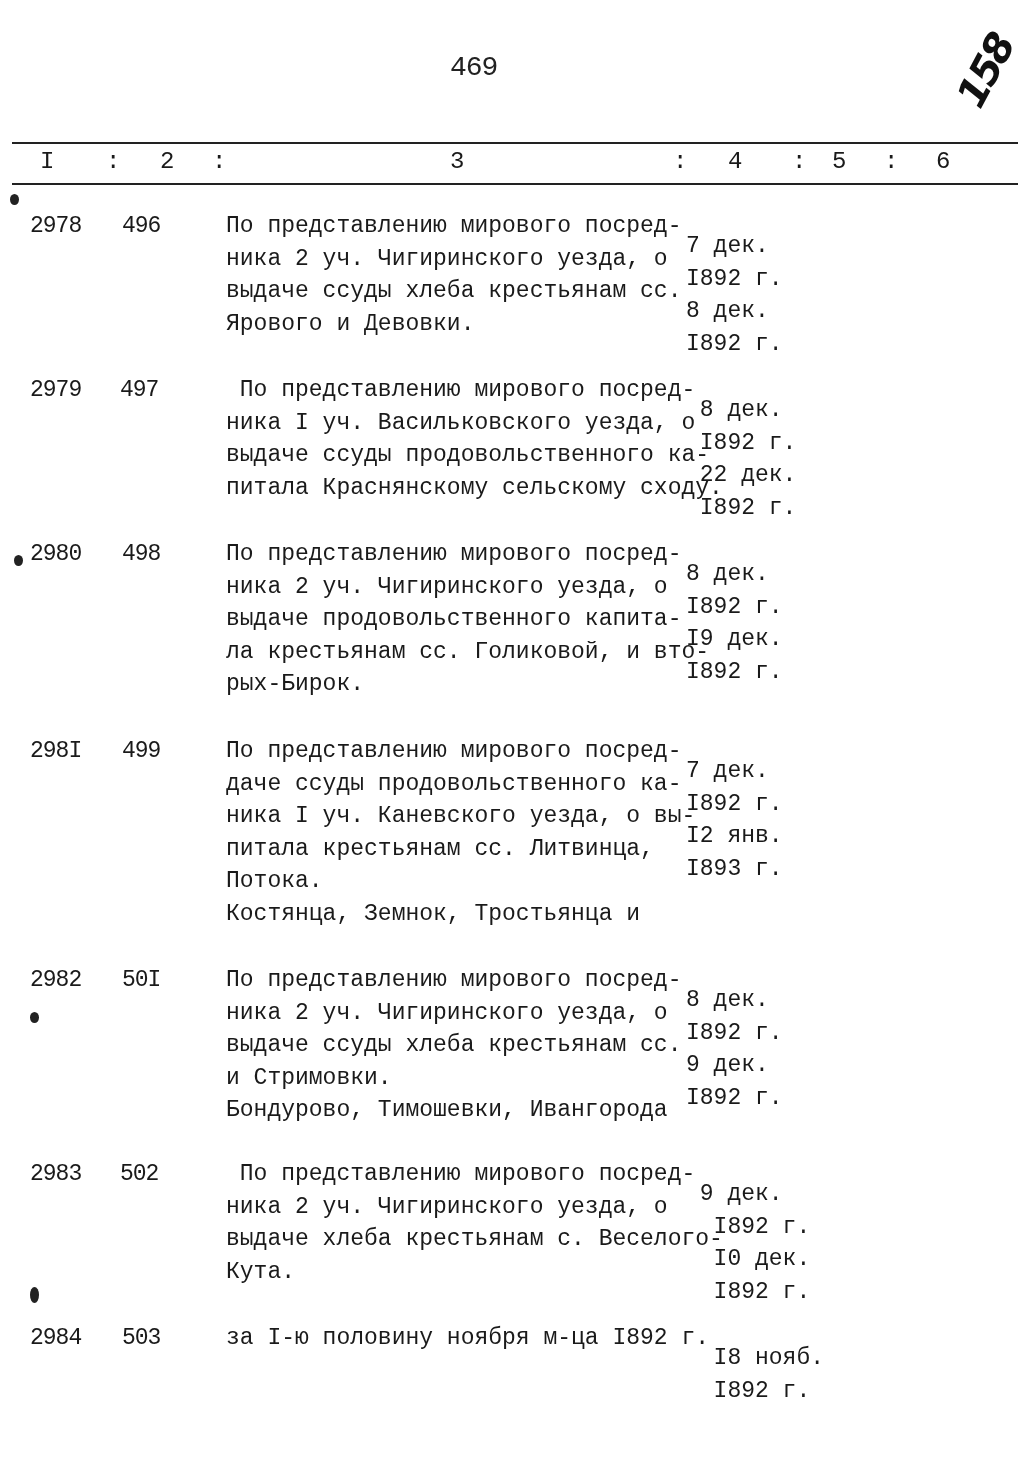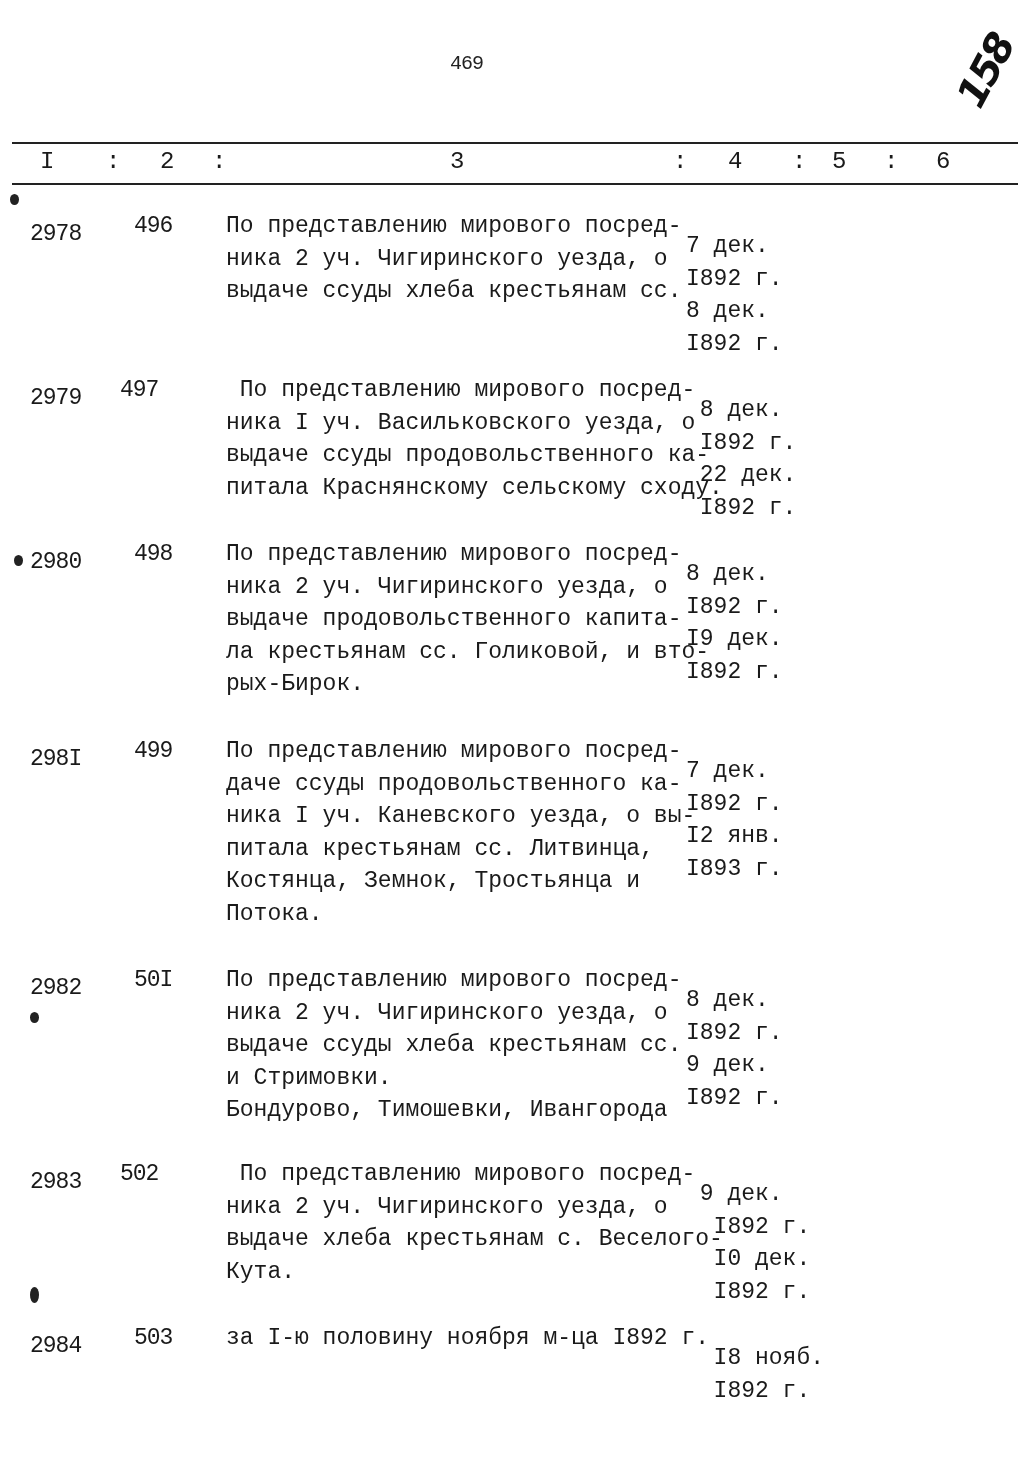--- a/index.html
+++ b/index.html
@@ -12,21 +12,21 @@
       height: 1461px;
       position: relative;
       overflow: hidden;
       font-family: "Liberation Mono", "DejaVu Sans Mono", monospace;
       color: #1a1a1a;
     }
     .page-number {
       position: absolute;
       left: 450px;
       top: 52px;
-      font-size: 20px;
+      font-size: 28px;
       letter-spacing: -1px;
       color: #222;
     }
     .archive-mark {
       position: absolute;
       left: 948px;
       top: 48px;
       font-family: "DejaVu Sans", sans-serif;
       font-size: 40px;
       font-weight: bold;
@@ -60,26 +60,26 @@
     .entry {
       position: absolute;
       left: 0;
       width: 1024px;
       font-size: 23px;
       line-height: 32.6px;
     }
     .entry .col1 {
       position: absolute;
       left: 30px;
-      top: 8px;
+      top: 0;
       letter-spacing: -1px;
     }
     .entry .col2 {
       position: absolute;
-      left: 134px;
+      left: 122px;
       top: 0;
       letter-spacing: -1px;
     }
     .entry .col3 {
       position: absolute;
       left: 226px;
       top: 0;
       width: 470px;
     }
     .entry .col3 div {
@@ -131,20 +131,21 @@
   <div class="dot" style="left:30px; top:1012px;"></div>
   <div class="dot" style="left:30px; top:1287px; height:16px;"></div>
 
   <div class="entry" style="top:210px;">
     <div class="col1">2978</div>
     <div class="col2">496</div>
     <div class="col3">
       <div>По представлению мирового посред-</div>
       <div>ника 2 уч. Чигиринского уезда, о</div>
       <div>выдаче ссуды хлеба крестьянам сс.</div>
+      <div>Ярового и Девовки.</div>
     </div>
     <div class="col4">
       <div>7 дек.</div>
       <div>I892 г.</div>
       <div>8 дек.</div>
       <div>I892 г.</div>
     </div>
   </div>
 
   <div class="entry" style="top:374px;">
@@ -183,22 +184,22 @@
   </div>
 
   <div class="entry" style="top:735px;">
     <div class="col1">298I</div>
     <div class="col2">499</div>
     <div class="col3">
       <div>По представлению мирового посред-</div>
       <div>даче ссуды продовольственного ка-</div>
       <div>ника I уч. Каневского уезда, о вы-</div>
       <div>питала крестьянам сс. Литвинца,</div>
+      <div>Потока.</div>
       <div>Костянца, Земнок, Тростьянца и</div>
-      <div>Потока.</div>
     </div>
     <div class="col4">
       <div>7 дек.</div>
       <div>I892 г.</div>
       <div>I2 янв.</div>
       <div>I893 г.</div>
     </div>
   </div>
 
   <div class="entry" style="top:964px;">

